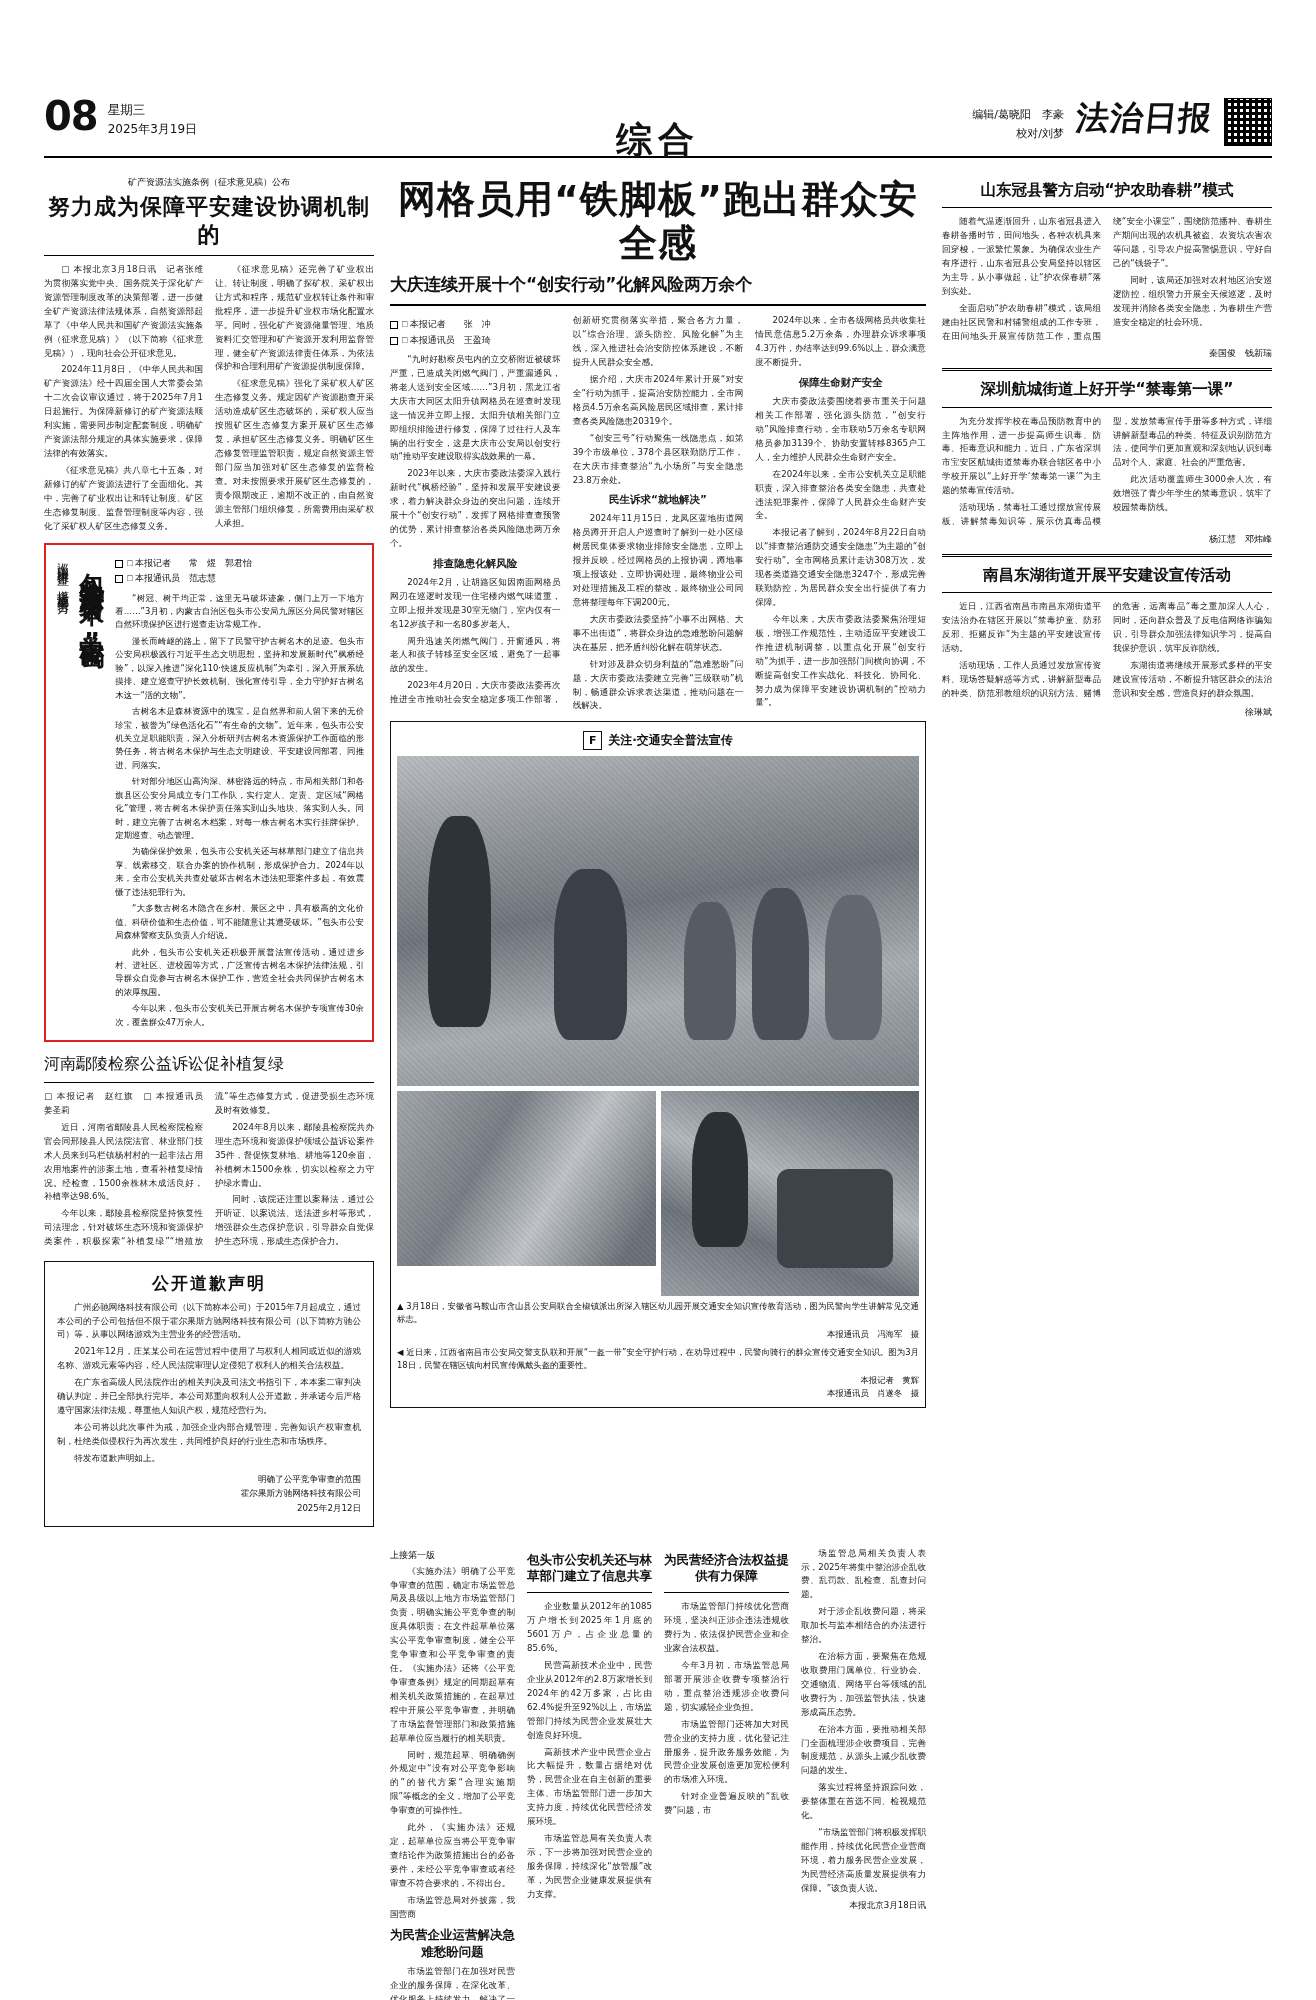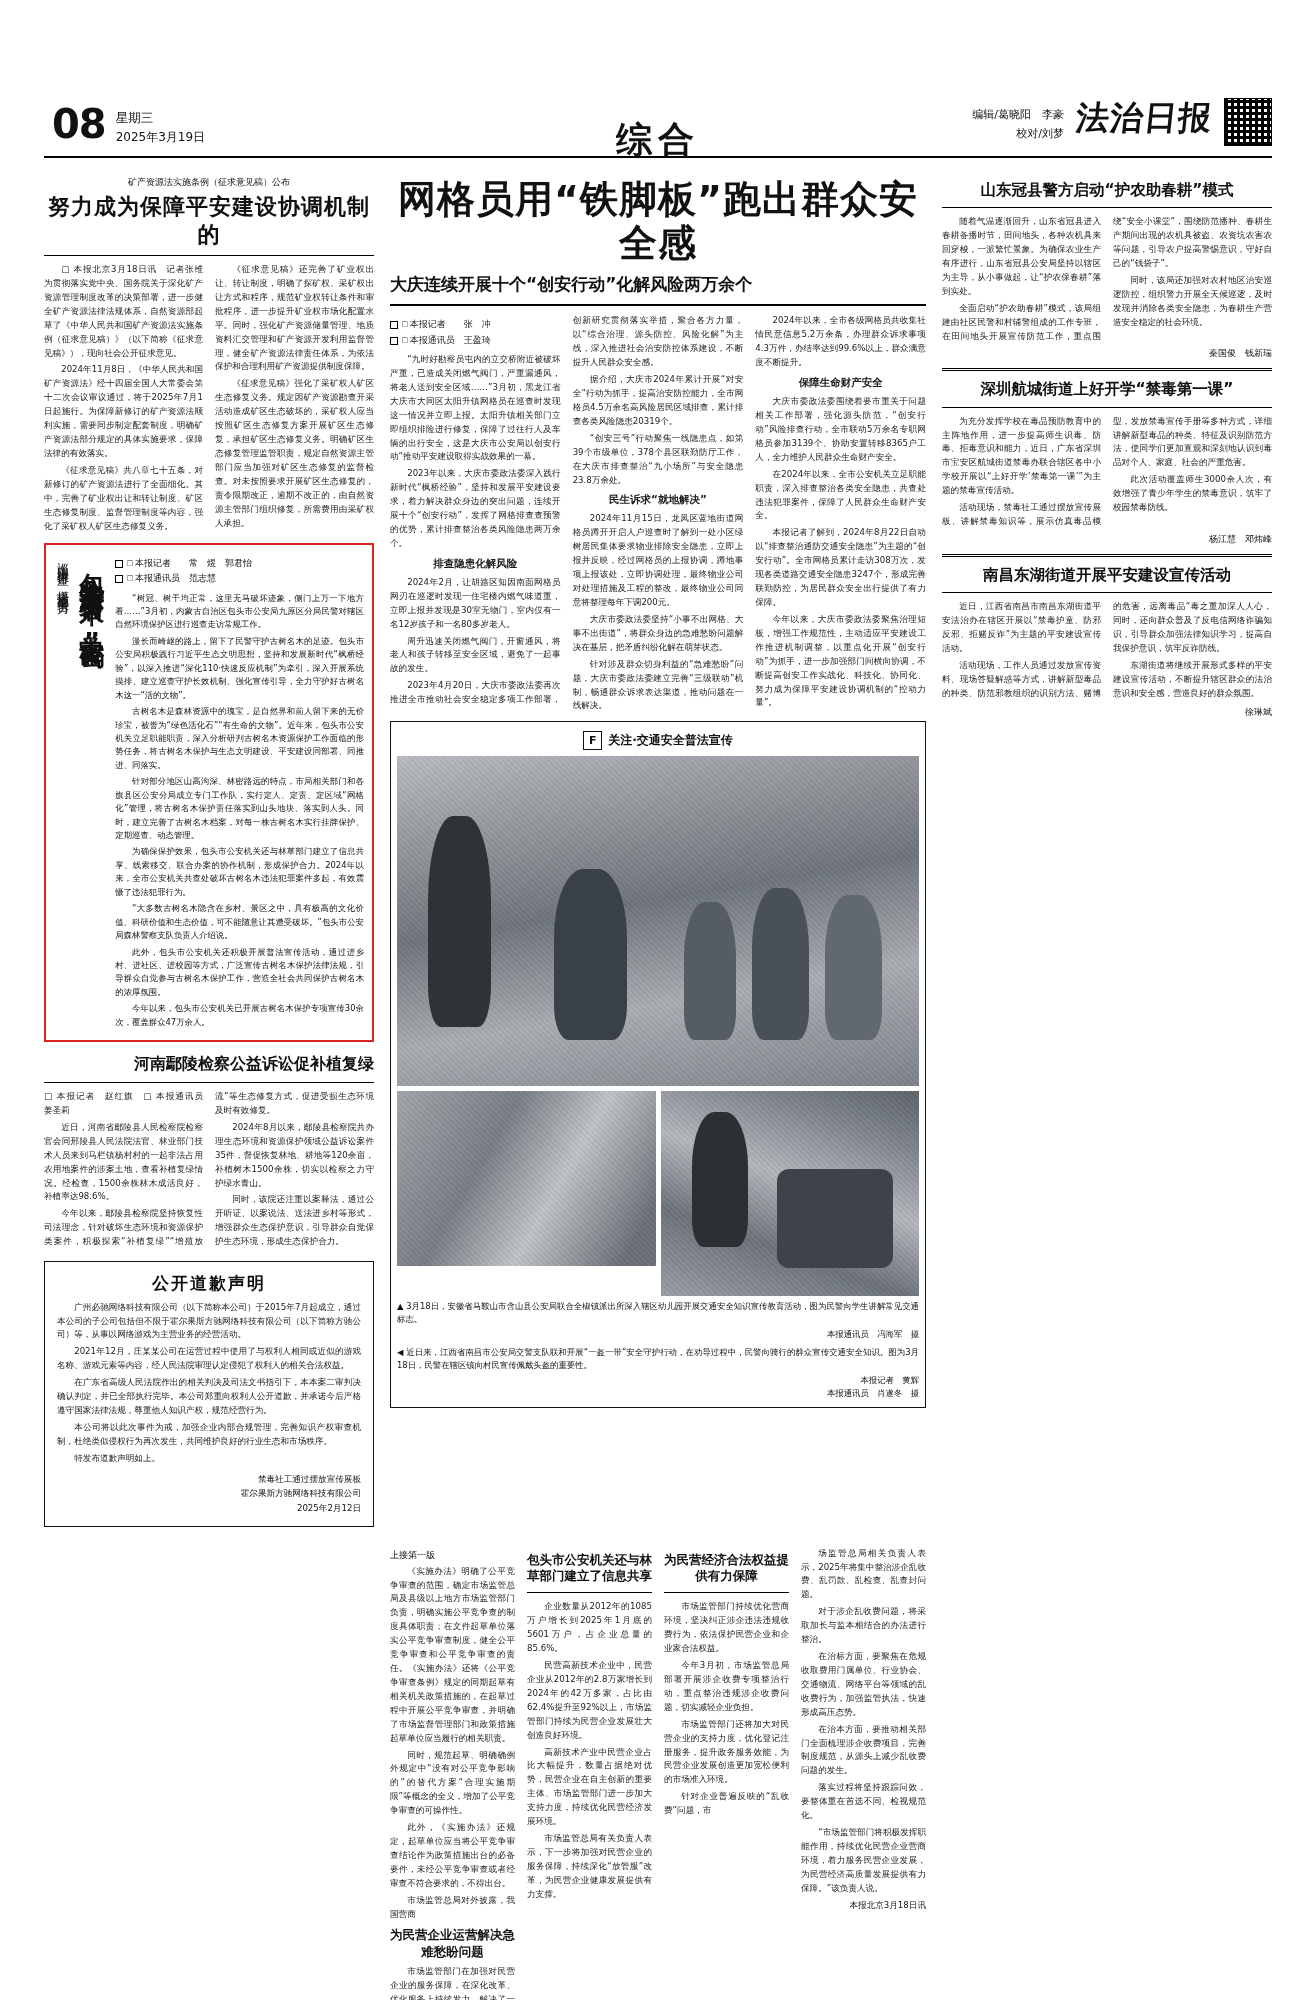--- a/index.html
+++ b/index.html
@@ -5,42 +5,42 @@
   html,body{margin:0;padding:0;background:#ffffff;}
   body{
     width:1316px;
     font-family:"DejaVu Sans","Liberation Sans",sans-serif;
     color:#111;
     -webkit-font-smoothing:antialiased;
   }
   .page{width:1316px;min-height:2000px;position:relative;padding:0;box-sizing:border-box;background:#fff;}
 
   
-  .masthead{display:flex;align-items:flex-end;justify-content:space-between;padding:96px 44px 0 44px;margin-left:8px;}
+  .masthead{display:flex;align-items:flex-start;justify-content:space-between;padding:96px 44px 0 44px;}
   .mh-left{display:flex;align-items:flex-start;gap:10px;}
   .page-num{font-family:"DejaVu Sans",sans-serif;font-size:40px;font-weight:bold;color:#111;line-height:1;letter-spacing:-1px;}
   .mh-date{font-size:12px;line-height:1.5;padding-top:5px;}
   .mh-date div:first-child{font-size:12.5px;}
   .section-title{font-size:36px;font-weight:bold;letter-spacing:6px;position:absolute;left:0;right:0;text-align:center;top:116px;}
   .mh-right{display:flex;align-items:flex-start;gap:12px;}
   .editor-info{font-size:11px;line-height:1.7;text-align:right;padding-top:10px;white-space:nowrap;}
   .paper-logo{font-size:33px;font-weight:bold;letter-spacing:1px;font-family:"DejaVu Serif","Liberation Serif",serif;transform:skewX(-6deg);}
   .qr{width:46px;height:46px;background:
       repeating-linear-gradient(90deg,#000 0 3px,#fff 3px 6px),
       repeating-linear-gradient(0deg,#000 0 3px,transparent 3px 6px);
       background-blend-mode:multiply;border:1px solid #000;margin-top:2px;}
 
   .rule{border-top:2px solid #000;margin:10px 44px 0 44px;}
 
   
   .grid{display:grid;grid-template-columns:330px 1fr 330px;gap:16px;padding:18px 44px 20px 44px;box-sizing:border-box;}
   .body-text{font-size:8.6px;line-height:1.62;text-align:justify;color:#1a1a1a;}
   .body-text p{margin:0 0 3px 0;text-indent:2em;}
   .head-1{font-size:22px;font-weight:bold;letter-spacing:1px;text-align:center;line-height:1.25;margin:4px 0 6px 0;}
-  .head-2{font-size:16px;font-weight:bold;text-align:right;line-height:1.3;margin:20px 0 5px 0;}
+  .head-2{font-size:16px;font-weight:normal;text-align:left;line-height:1.3;margin:20px 0 5px 0;}
   .subhead{font-size:10.5px;font-weight:bold;text-align:center;margin:4px 0 4px 0;}
   .byline{font-size:9px;line-height:1.7;margin:3px 0 5px 0;font-family:Liberation Serif, serif;}
   .byline .bl{display:block;}
   .sq{display:inline-block;width:6px;height:6px;border:1px solid #000;margin-right:4px;vertical-align:middle;}
   .thin-rule{border-top:1px solid #000;margin:7px 0;}
   .thick-rule{border-top:2px solid #000;margin:8px 0;}
   .dbl-rule{border-top:3px double #000;margin:8px 0;}
 
   .cols2{column-count:2;column-gap:12px;}
   .cols3{column-count:3;column-gap:12px;}
@@ -175,21 +175,21 @@
       <div class="apology-box">
         <div class="apology-title">公开道歉声明</div>
         <div class="body-text">
           <p>广州必驰网络科技有限公司（以下简称本公司）于2015年7月起成立，通过本公司的子公司包括但不限于霍尔果斯方驰网络科技有限公司（以下简称方驰公司）等，从事以网络游戏为主营业务的经营活动。</p>
           <p>2021年12月，庄某某公司在运营过程中使用了与权利人相同或近似的游戏名称、游戏元素等内容，经人民法院审理认定侵犯了权利人的相关合法权益。</p>
           <p>在广东省高级人民法院作出的相关判决及司法文书指引下，本本案二审判决确认判定，并已全部执行完毕。本公司郑重向权利人公开道歉，并承诺今后严格遵守国家法律法规，尊重他人知识产权，规范经营行为。</p>
           <p>本公司将以此次事件为戒，加强企业内部合规管理，完善知识产权审查机制，杜绝类似侵权行为再次发生，共同维护良好的行业生态和市场秩序。</p>
           <p>特发布道歉声明如上。</p>
         </div>
         <div class="apology-sign">
-          <div>禁毒社工通过摆放宣传展板</div>
+          <div>明确了公平竞争审查的范围</div>
           <div>霍尔果斯方驰网络科技有限公司</div>
           <div>2025年2月12日</div>
         </div>
       </div>
     </div>
 
     <div class="center-col">
       <div class="big-head">网格员用“铁脚板”跑出群众安全感</div>
       <div class="big-sub">大庆连续开展十个“创安行动”化解风险两万余个</div>
       <div class="thick-rule"></div>

